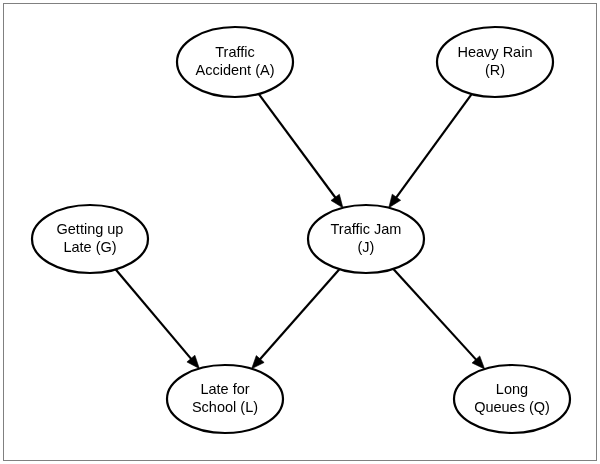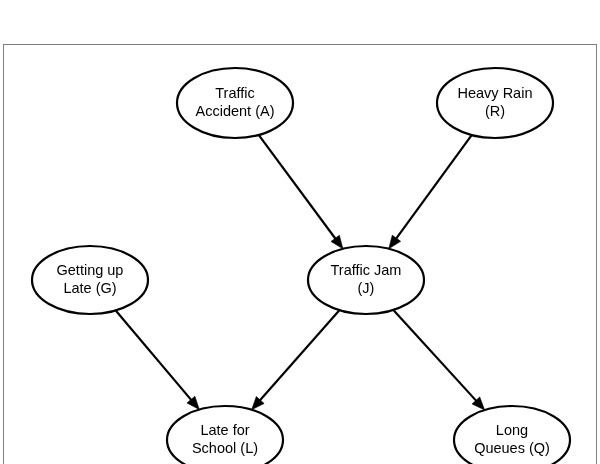--- a/index.html
+++ b/index.html
@@ -11,21 +11,20 @@
     width: 600px;
     height: 464px;
     font-family: "Liberation Sans", sans-serif;
     overflow: hidden;
   }
   #diagram-root {
     position: relative;
     width: 600px;
     height: 396px;
     background: #ffffff;
-    margin-top: 41px;
   }
   #graph-svg {
     display: block;
     width: 600px;
     height: 464px;
   }
   .node-ellipse {
     fill: #ffffff;
     stroke: #000000;
     stroke-width: 2.2;

